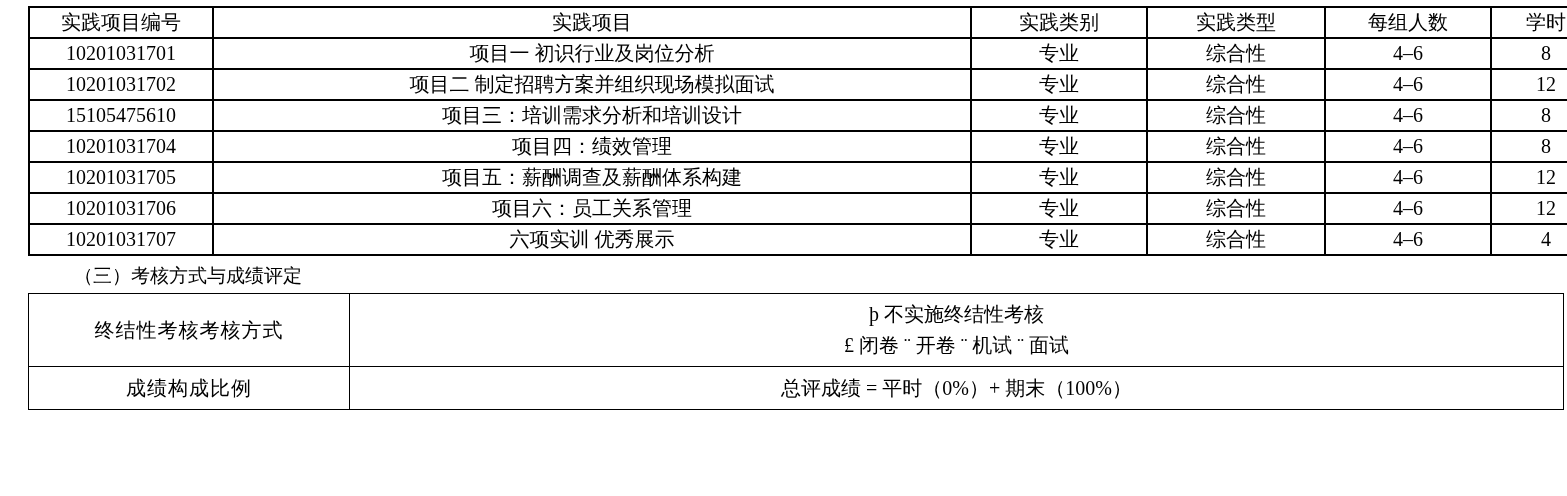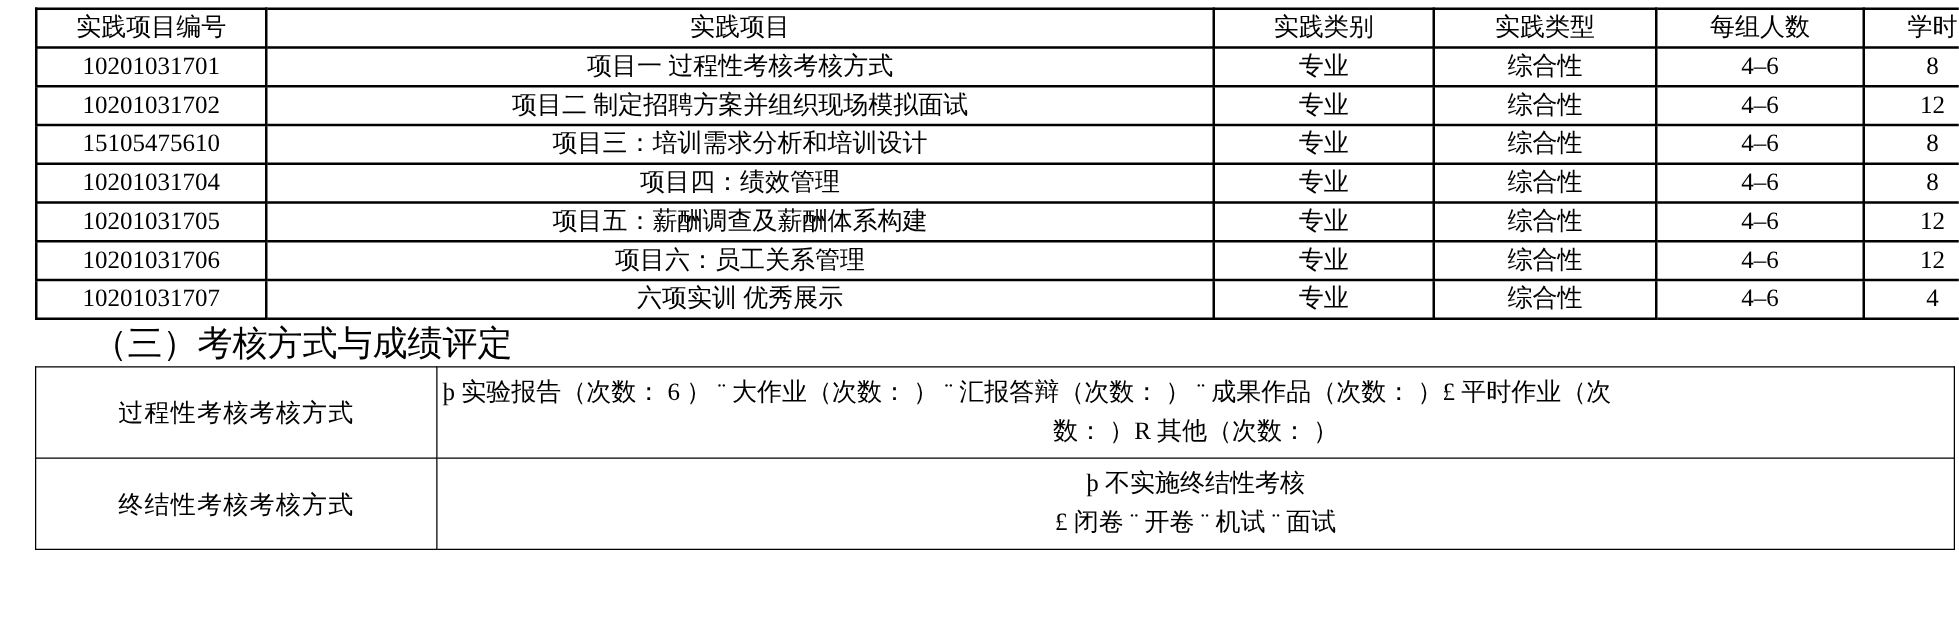--- a/index.html
+++ b/index.html
@@ -45,21 +45,21 @@
   .practice-table .c0 { width: 178px; }
   .practice-table .c1 { width: 752px; }
   .practice-table .c2 { width: 170px; }
   .practice-table .c3 { width: 172px; }
   .practice-table .c4 { width: 160px; margin-left: 40px; }
   .practice-table .c5 { width: 104px; }
 
   
   .section-heading {
     margin: 7px 0 4px 74px;
-    font-size: 28px;
+    font-size: 19px;
     line-height: 26px;
   }
 
   
   .assess-table {
     width: 1536px;
     margin: 0 0 0 28px;
   }
   .assess-table td {
     border: 1px solid #000000;
@@ -109,21 +109,21 @@
         <th class="c1">实践项目</th>
         <th class="c2">实践类别</th>
         <th class="c3">实践类型</th>
         <th class="c4">每组人数</th>
         <th class="c5">学时</th>
       </tr>
     </thead>
     <tbody>
       <tr>
         <td class="c0">10201031701</td>
-        <td class="c1">项目一 过程性考核考核方式</td>
+        <td class="c1">项目一 初识行业及岗位分析</td>
         <td class="c2">专业</td>
         <td class="c3">综合性</td>
         <td class="c4">4–6</td>
         <td class="c5">8</td>
       </tr>
       <tr>
         <td class="c0">10201031702</td>
         <td class="c1">项目二 制定招聘方案并组织现场模拟面试</td>
         <td class="c2">专业</td>
         <td class="c3">综合性</td>
@@ -170,30 +170,27 @@
         <td class="c4">4–6</td>
         <td class="c5">4</td>
       </tr>
     </tbody>
   </table>
 
   <div class="section-heading">（三）考核方式与成绩评定</div>
 
   <table class="assess-table">
     <tbody>
-      <tr class="assess-row-1">
-        <td class="label-cell">过程性考核考核方式</td>
-        <td class="value-cell">
-          <span class="line1">þ 实验报告（次数： 6 ）  ¨ 大作业（次数：  ）  ¨ 汇报答辩（次数：  ）  ¨ 成果作品（次数：  ）£ 平时作业（次</span>
-          <span class="line2">数：    ）R 其他（次数：    ）</span>
-        </td>
-      </tr>
       <tr class="assess-row-2">
         <td class="label-cell">终结性考核考核方式</td>
         <td class="value-cell">
           <span class="line1">þ 不实施终结性考核</span>
           <span class="line2">£ 闭卷  ¨ 开卷  ¨ 机试  ¨ 面试</span>
         </td>
       </tr>
+      <tr class="assess-row-3">
+        <td class="label-cell">成绩构成比例</td>
+        <td class="value-cell">总评成绩 = 平时（0%）+ 期末（100%）</td>
+      </tr>
     </tbody>
   </table>
 
 </div>
 
 </body></html>

